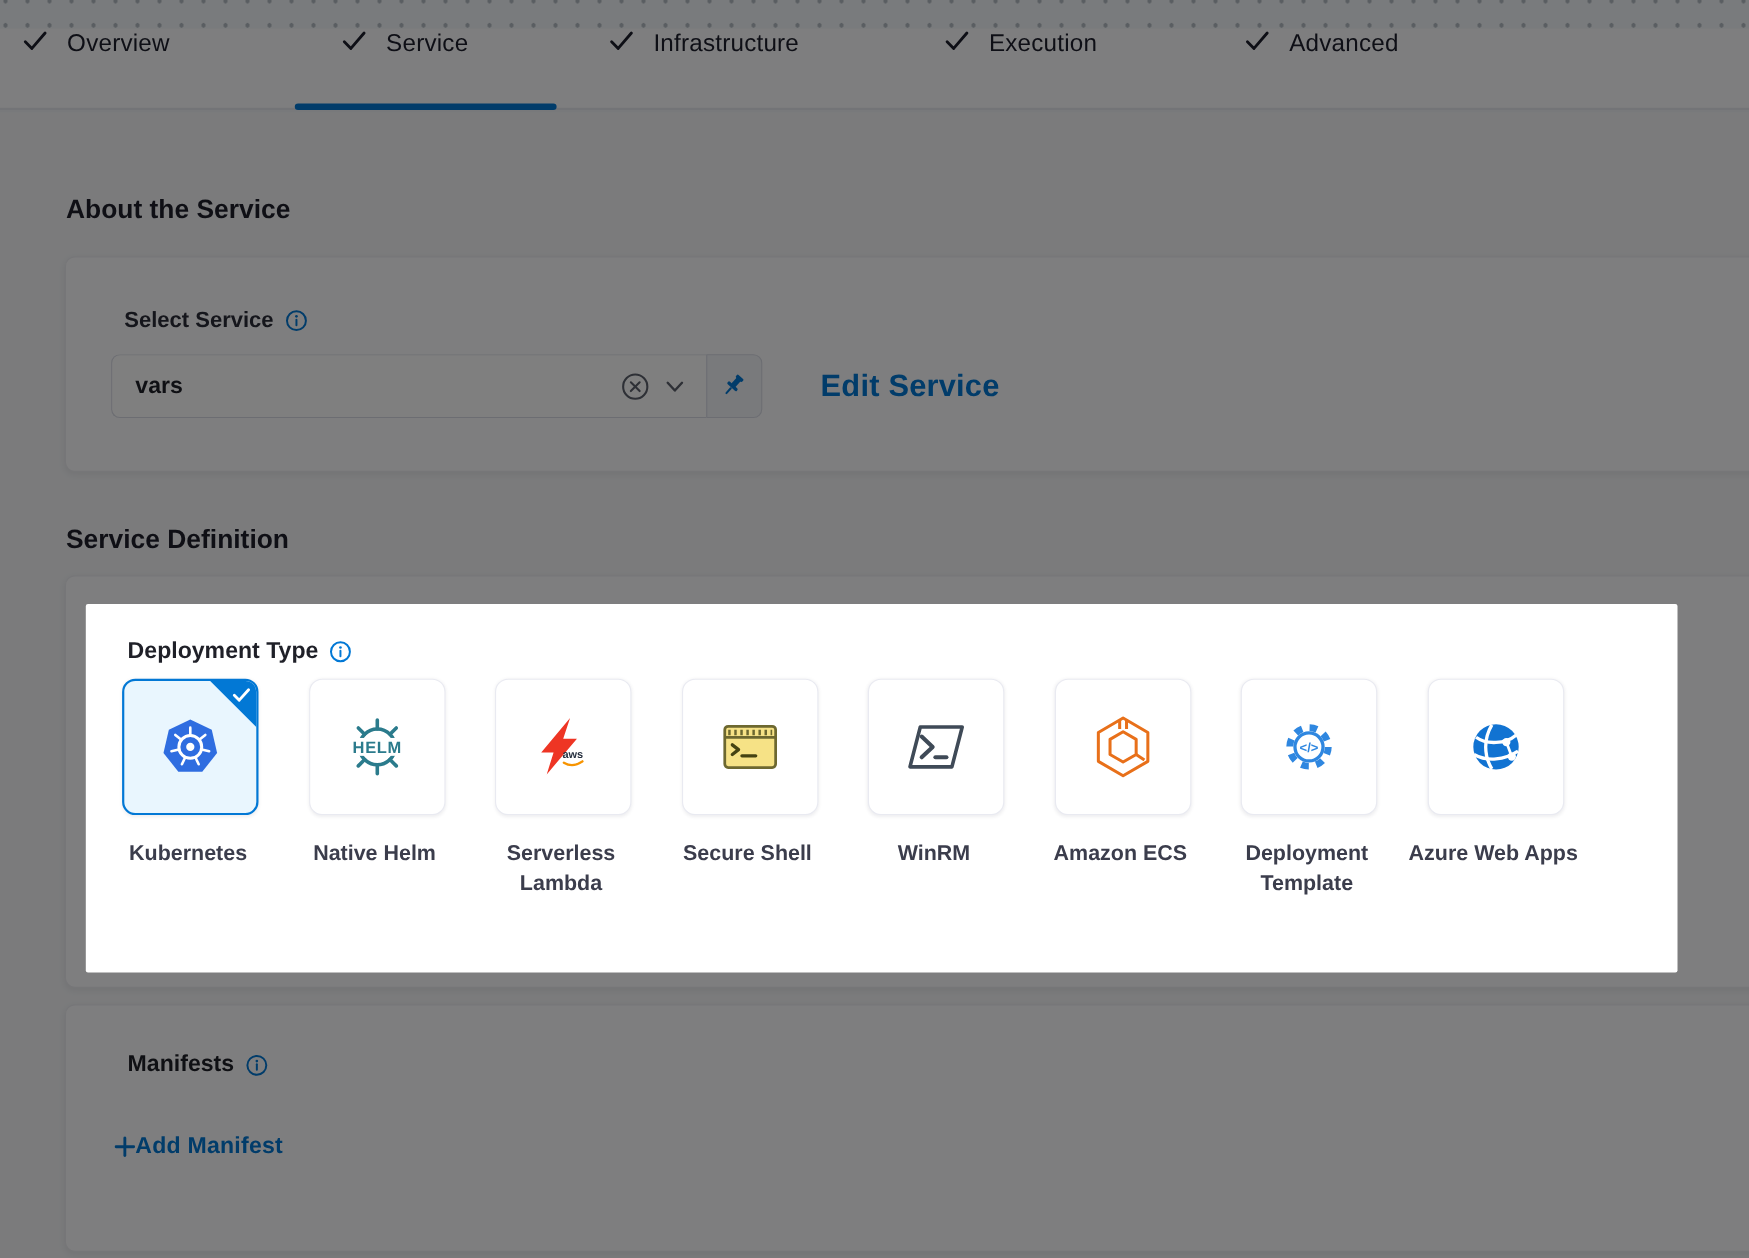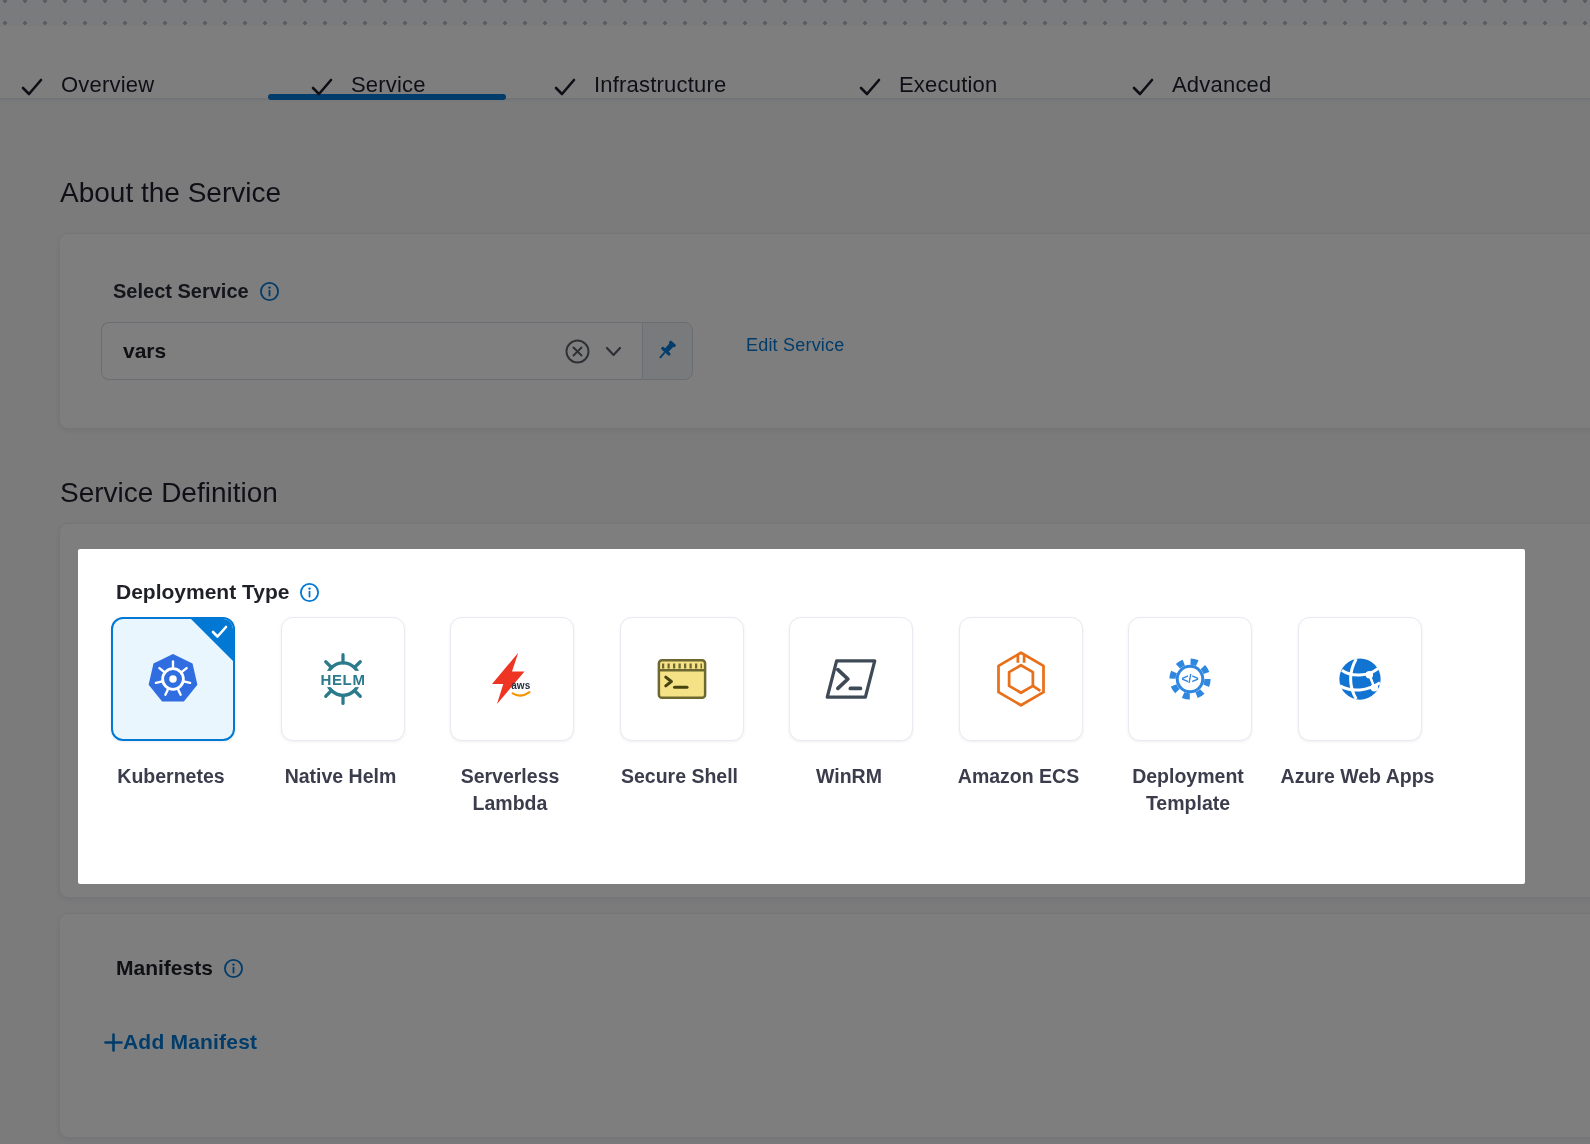--- a/index.html
+++ b/index.html
@@ -14,33 +14,33 @@
     background:#f3f7fa;
     background-image:radial-gradient(#b4bcc4 1.7px, transparent 1.9px);
     background-size:20px 22px; background-position:15px 12px;
   }
   
   .tabbar {
     position:absolute; top:26px; left:0; right:0; height:74px;
     background:#fdfdfe; border-bottom:2px solid #e7e8ee;
   }
   .tab {
-    position:absolute; top:0; height:72px; display:flex; align-items:flex-end; gap:17px;
+    position:absolute; top:0; height:72px; display:flex; align-items:flex-start; gap:17px;
     cursor:pointer;
   }
   .tab .tab-label { font-size:22px; font-weight:500; color:#1d1e2c; letter-spacing:.2px; }
   .tab .check svg { display:block; }
   .tab-underline {
     position:absolute; left:268px; bottom:-2px; width:238px; height:6px;
     background:#0278d5; border-radius:3px;
   }
   
   .content { position:absolute; top:102px; left:0; right:0; bottom:0; background:#f6f7f9; }
   h2.section-heading {
-    position:absolute; left:60px; font-size:28px; font-weight:400; color:#1e1f2b;
+    position:absolute; left:60px; font-size:24px; font-weight:700; color:#1e1f2b;
   }
   #about-heading   { top:75px; }
   #sd-heading      { top:375px; }
   .card {
     position:absolute; left:59px; width:1562px; background:#fdfdfe;
     border:1px solid #ececf1; border-radius:9px;
     box-shadow:0 2px 6px rgba(40,41,61,0.07);
   }
   #about-card     { top:131px; height:196px; }
   #sd-card        { top:421px; height:375px; }
@@ -60,21 +60,21 @@
   }
   .select-value { font-size:21px; font-weight:600; color:#1f2028; padding-left:21px; flex:1; }
   .select-box .clear { margin-right:14px; display:flex; cursor:pointer; }
   .select-box .chev  { margin-right:20px; display:flex; cursor:pointer; }
   .pin-btn {
     position:absolute; left:541px; top:0; width:51px; height:58px; background:#f2f4f9;
     border:1.5px solid #d9dbe5; border-radius:0 8px 8px 0;
     display:flex; align-items:center; justify-content:center; cursor:pointer;
   }
   .edit-service {
-    position:absolute; left:686px; top:101px; font-size:18px; font-weight:400;
+    position:absolute; left:686px; top:101px; font-size:28px; font-weight:700;
     color:#0278d5; cursor:pointer; letter-spacing:.2px;
   }
 
   
   .spotlight {
     position:absolute; left:18px; top:25px; width:1447px; height:335px;
     background:#fff; z-index:10; border-radius:2px;
     box-shadow:0 0 0 3000px rgba(0,0,0,0.5);
   }
   .spotlight .field-label-row { position:absolute; left:26px; top:31px; }

